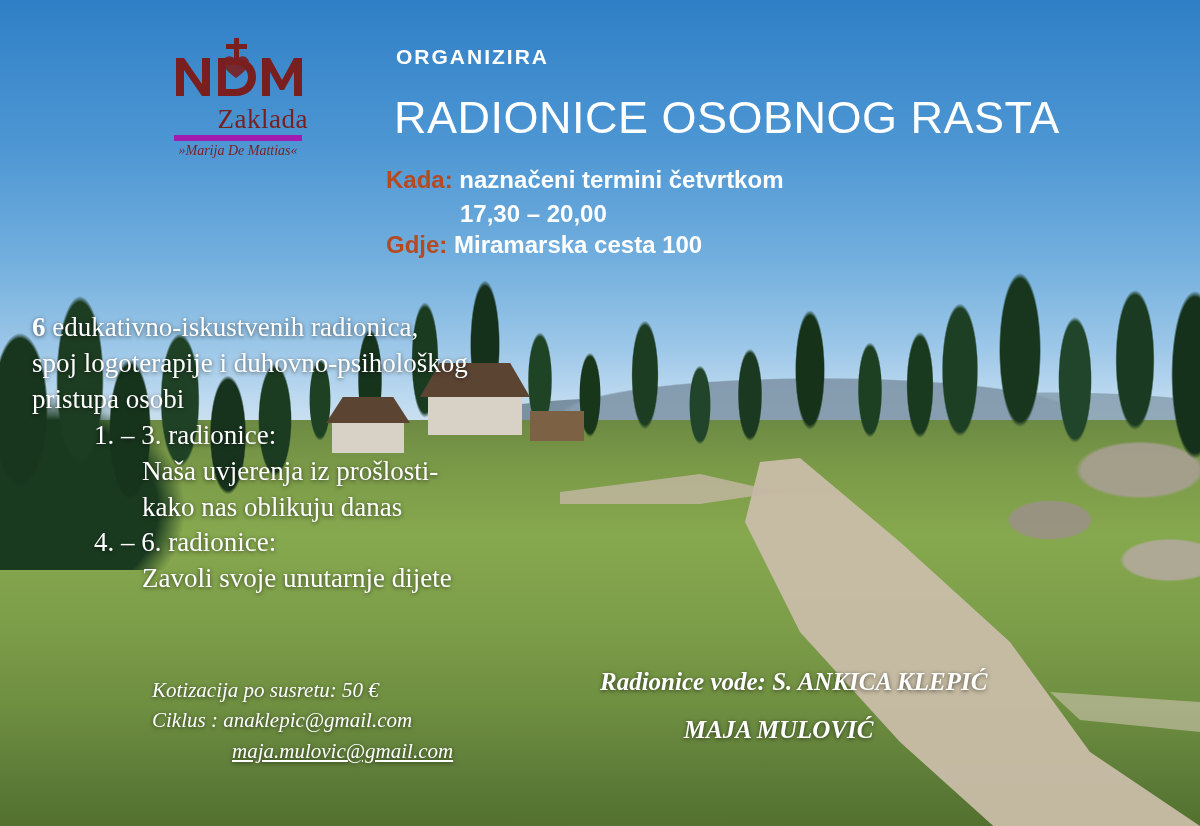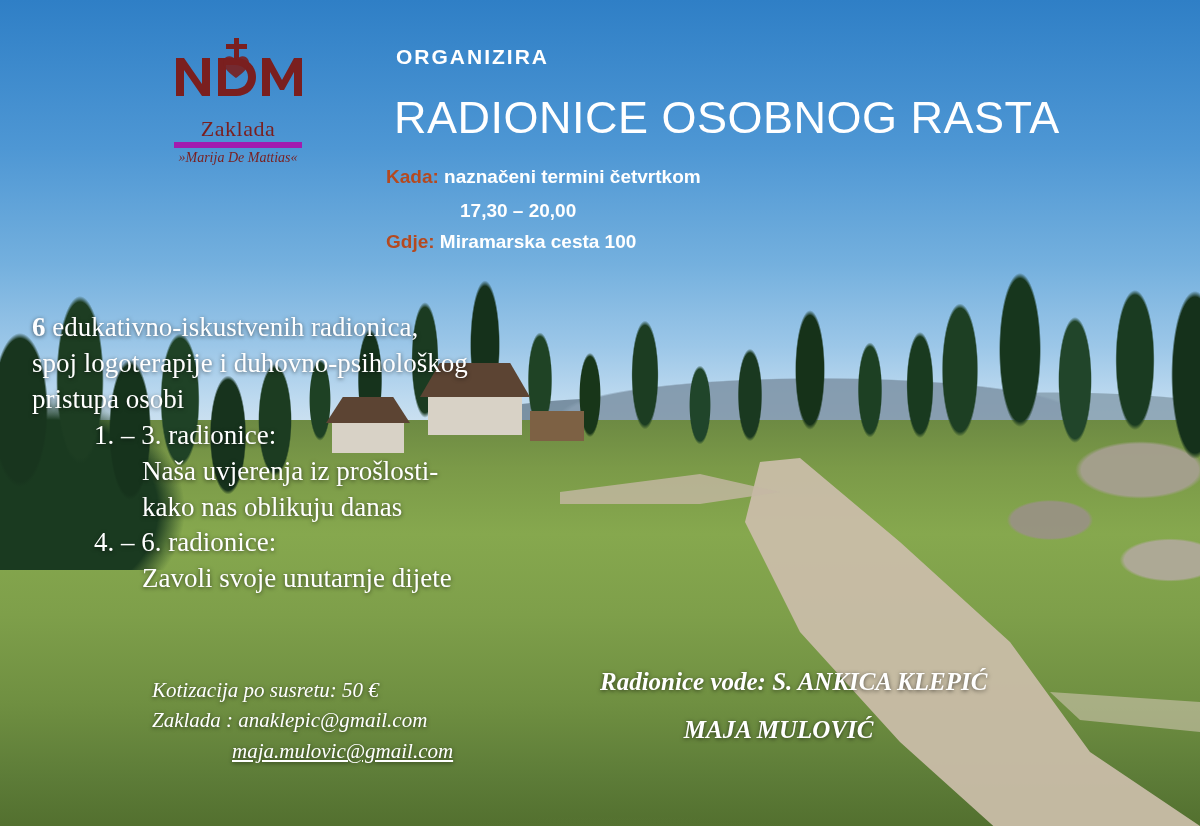--- a/index.html
+++ b/index.html
@@ -153,24 +153,25 @@
     width: 140px;
     text-align: center;
     color: #7a1f1f;
   }
   .logo-mark {
     position: relative;
     height: 62px;
   }
   .logo-word {
     font-family: "Liberation Serif", serif;
-    font-size: 22px;
+    font-size: 27px;
     color: #7a1f1f;
-    margin-top: 16px;
+    margin-top: 4px;
     letter-spacing: .5px;
+    text-align: right;
   }
   .logo-sub {
     font-family: "Liberation Serif", serif;
     font-size: 14px;
     color: #7a1f1f;
     border-top: 6px solid #a21caf;
     padding-top: 2px;
     margin: 0 6px;
     font-style: italic;
   }
@@ -191,21 +192,21 @@
     top: 92px;
     color: #fff;
     font-size: 45px;
     font-weight: normal;
     letter-spacing: .5px;
     white-space: nowrap;
   }
   .kv {
     position: absolute;
     color: #fff;
-    font-size: 19px;
+    font-size: 24px;
     font-weight: bold;
     white-space: nowrap;
   }
   .kv .k { color: #b5491f; }
   .kada { left: 386px; top: 166px; }
   .kada2 { left: 460px; top: 200px; }
   .gdje { left: 386px; top: 231px; }
 
   
   .termini {
@@ -353,21 +354,21 @@
     <div class="indent1">1. – 3. radionice:</div>
     <div class="indent2">Naša uvjerenja iz prošlosti-</div>
     <div class="indent2">kako  nas oblikuju danas</div>
     <div class="indent1">4. – 6. radionice:</div>
     <div class="indent2">Zavoli svoje unutarnje dijete</div>
   </div>
 
   <div class="fees">
     <div>Kotizacija po susretu: 50 €</div>
     <div>
-      <span>Zaklada :</span>
+      <span>Ciklus :</span>
       <span class="mail">anaklepic@gmail.com</span>
     </div>
     <span class="mail2">maja.mulovic@gmail.com</span>
   </div>
 
   <div class="leaders">
     <span>Radionice vode:</span>
     <span>S. ANKICA KLEPIĆ</span>
     <span class="line2">MAJA MULOVIĆ</span>
   </div>

